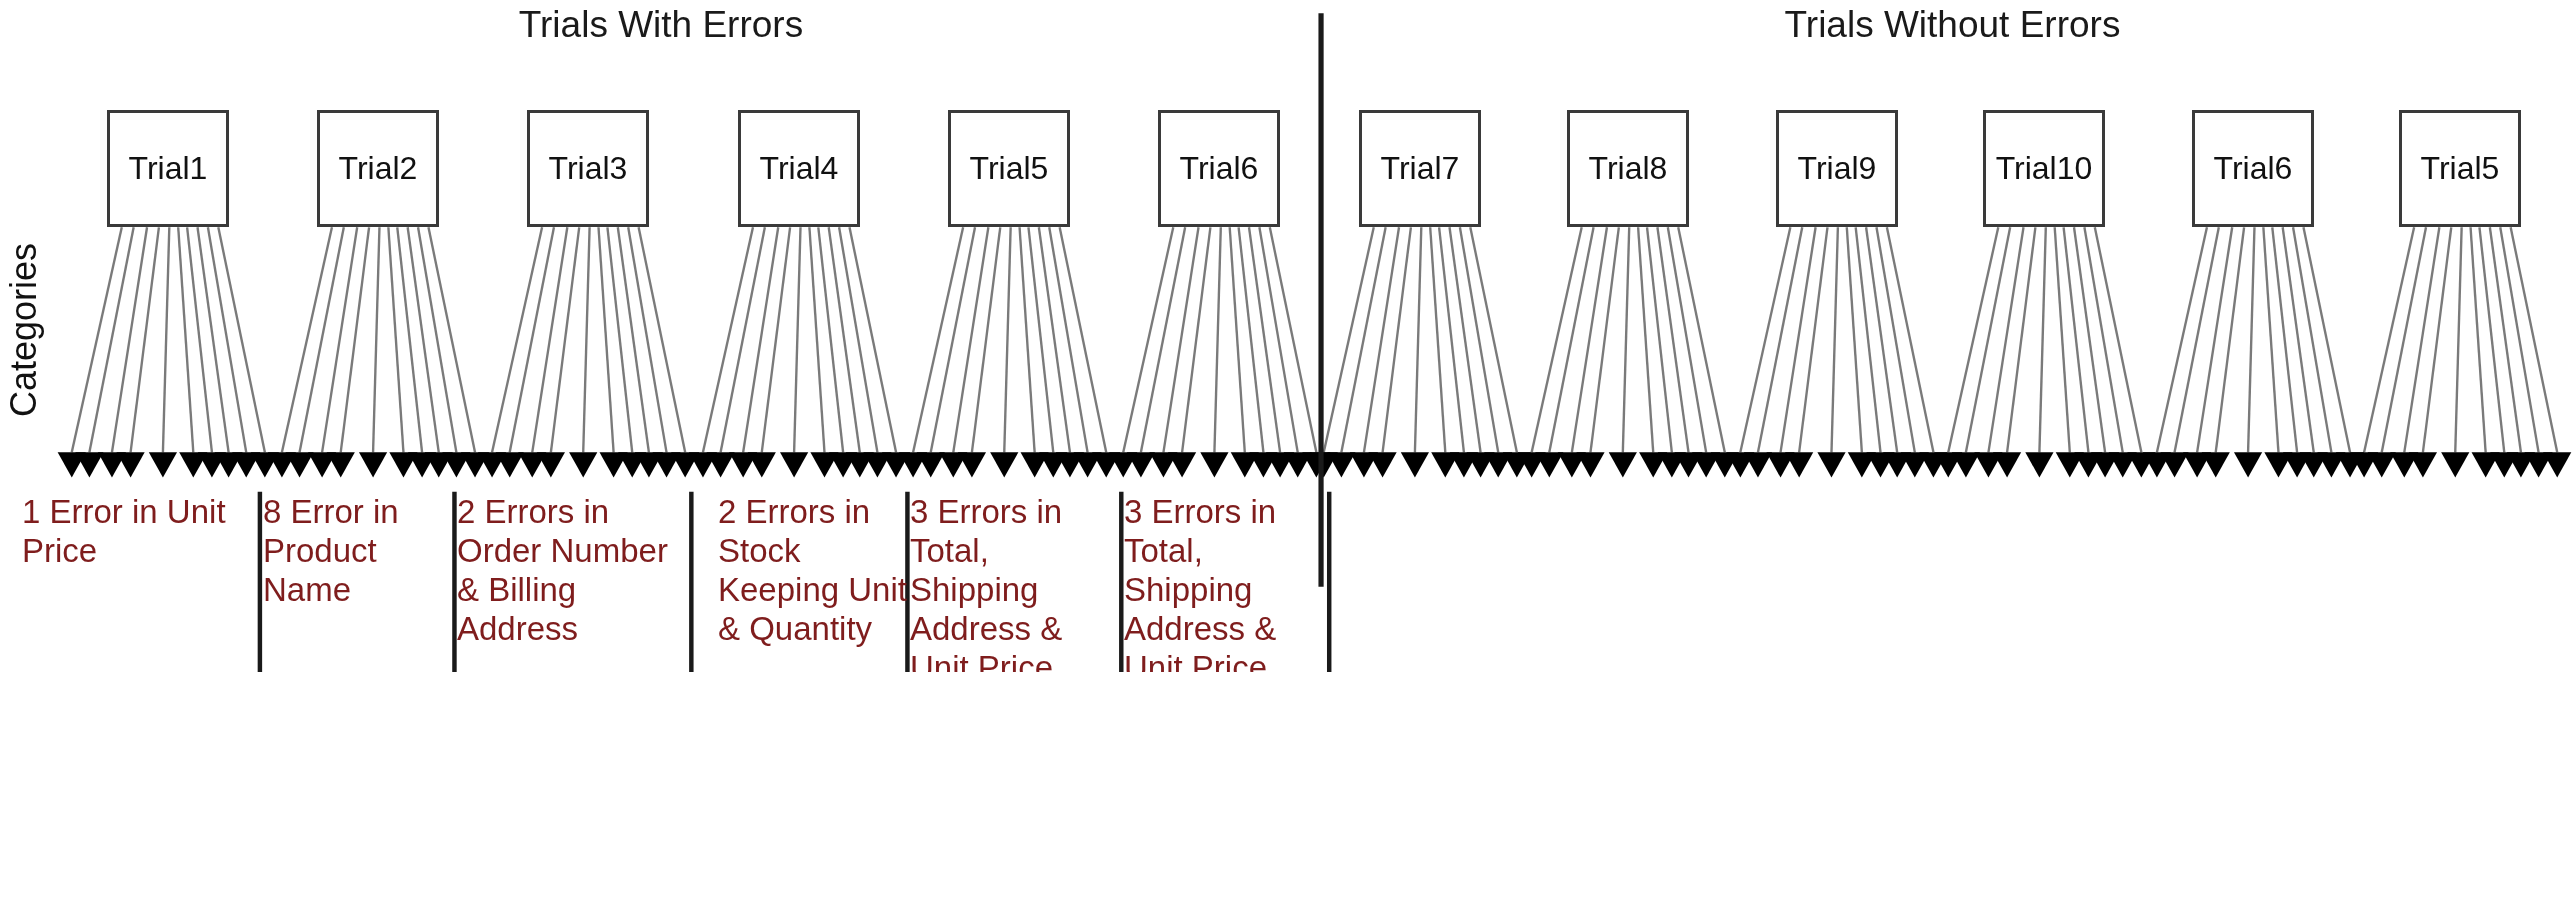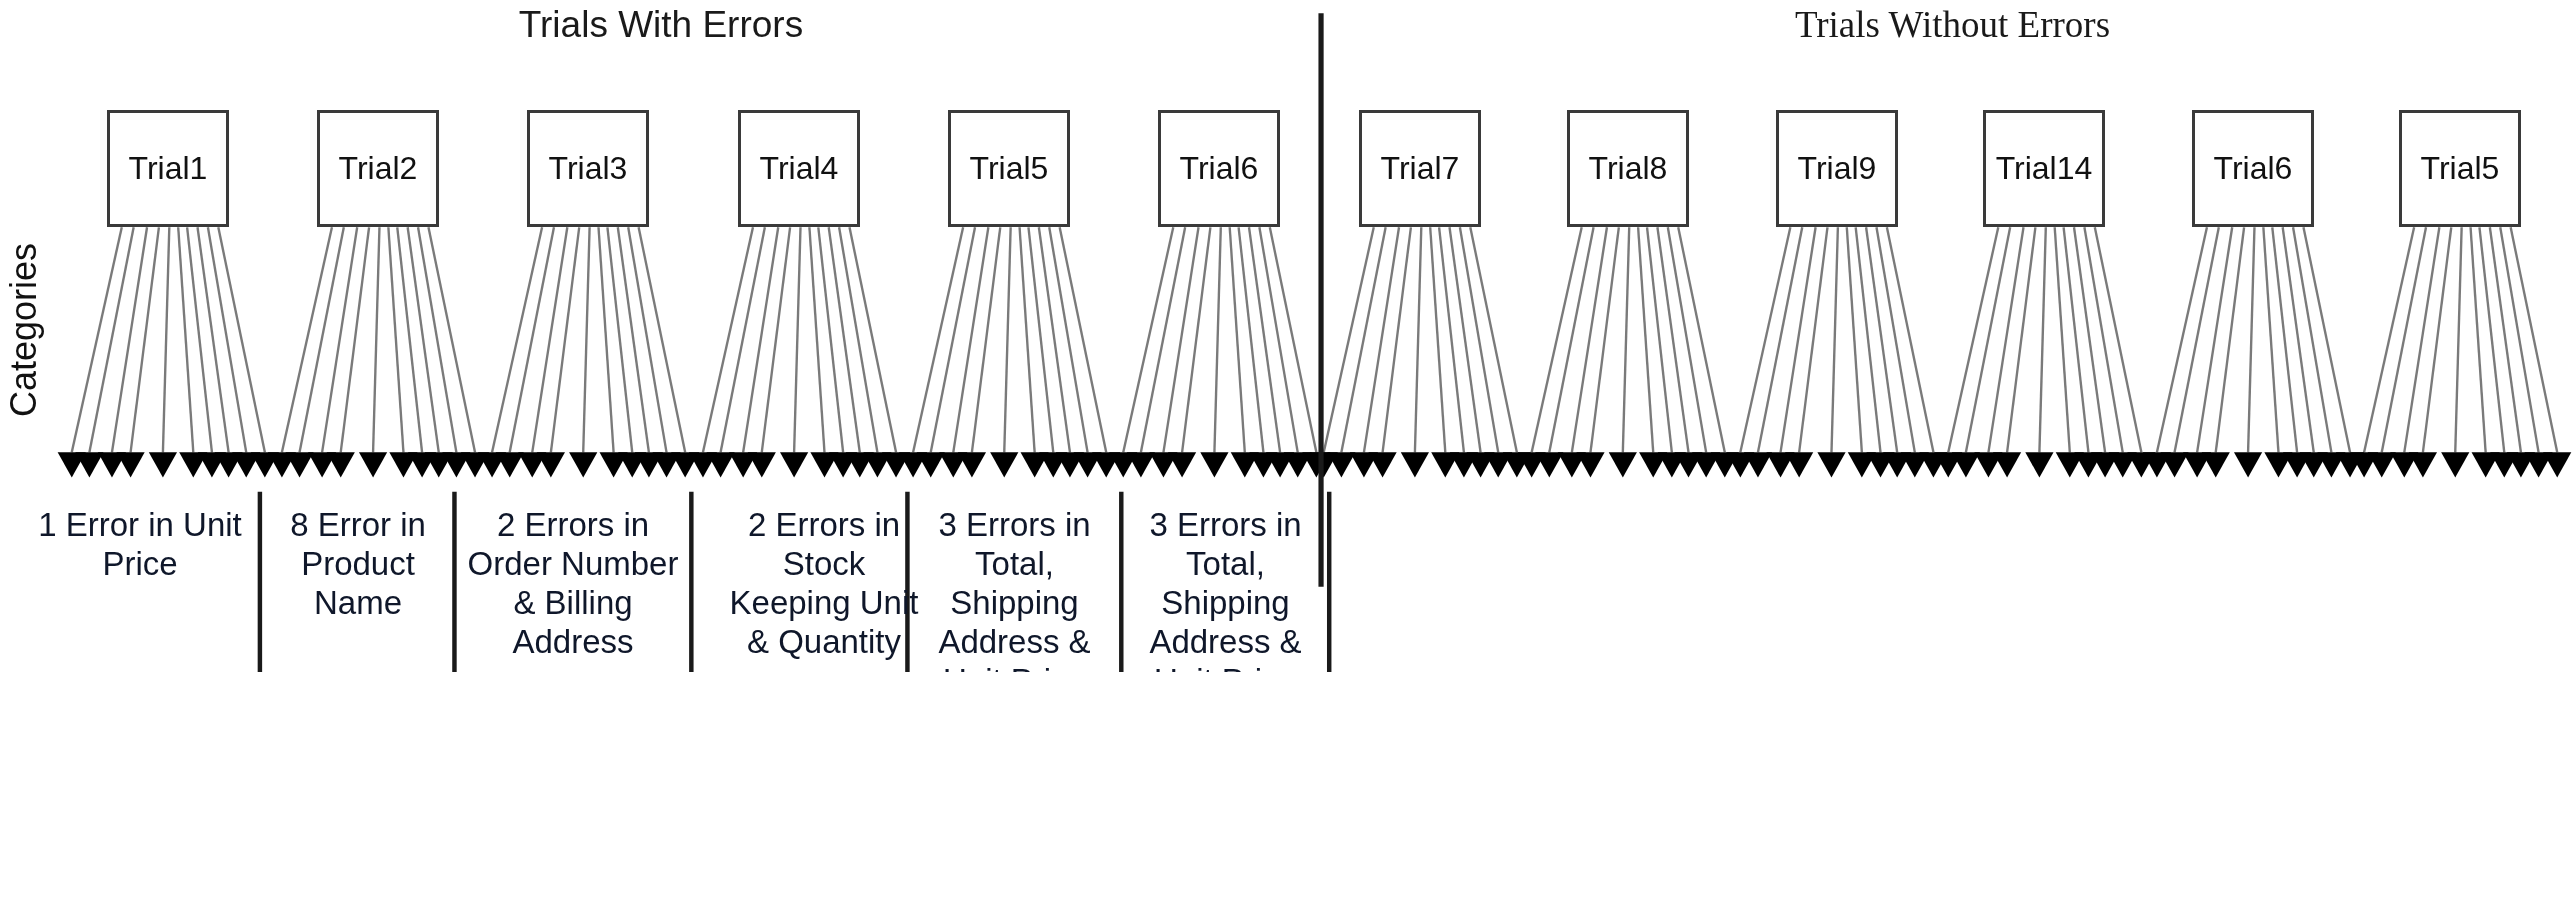--- a/index.html
+++ b/index.html
@@ -35,21 +35,20 @@
   }
   #title-with {
     left: 0px;
     top: 6px;
     width: 1322px;
   }
   #title-without {
     left: 1329px;
     top: 6px;
     width: 1247px;
-    font-family: Liberation Serif, serif;
   }
   .trial-box {
     position: absolute;
     width: 122px;
     height: 117px;
     border: 3px solid #3a3a3a;
     background: #ffffff;
     box-sizing: border-box;
     display: flex;
     flex-direction: row;
@@ -69,25 +68,25 @@
     width: 245px;
     text-align: center;
     font-size: 36px;
     line-height: 1;
     color: #111111;
     transform: rotate(-90deg);
     white-space: nowrap;
   }
   .cat-label {
     position: absolute;
-    top: 506px;
+    top: 493px;
     font-size: 33px;
     line-height: 1.18;
-    color: #0f172a;
-    text-align: center;
+    color: #7f1d1d;
+    text-align: left;
     box-sizing: border-box;
   }
 </style>
 </head>
 <body>
 
 <div id="stage">
 
   <div class="section-title" id="title-with">Trials With Errors</div>
 
@@ -383,21 +382,21 @@
       <div class="trial-box" style="left: 1567px; top: 110px; border-color: rgb(58, 58, 58);">
         <span class="tl-word">Trial</span>
         <span class="tl-num">8</span>
       </div>
       <div class="trial-box" style="left: 1776px; top: 110px; border-color: rgb(58, 58, 58);">
         <span class="tl-word">Trial</span>
         <span class="tl-num">9</span>
       </div>
       <div class="trial-box" style="left: 1983px; top: 110px; border-color: rgb(58, 58, 58);">
         <span class="tl-word">Trial</span>
-        <span class="tl-num">14</span>
+        <span class="tl-num">10</span>
       </div>
       <div class="trial-box" style="left: 2192px; top: 110px; border-color: rgb(58, 58, 58);">
         <span class="tl-word">Trial</span>
         <span class="tl-num">6</span>
       </div>
       <div class="trial-box" style="left: 2399px; top: 110px; border-color: rgb(58, 58, 58);">
         <span class="tl-word">Trial</span>
         <span class="tl-num">5</span>
       </div>
     </div>

